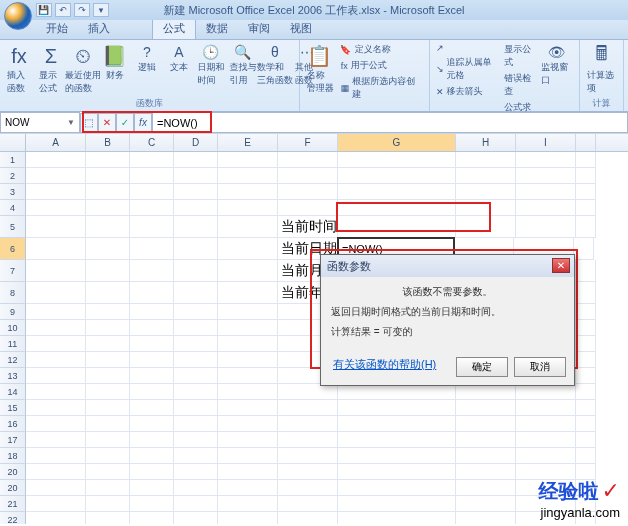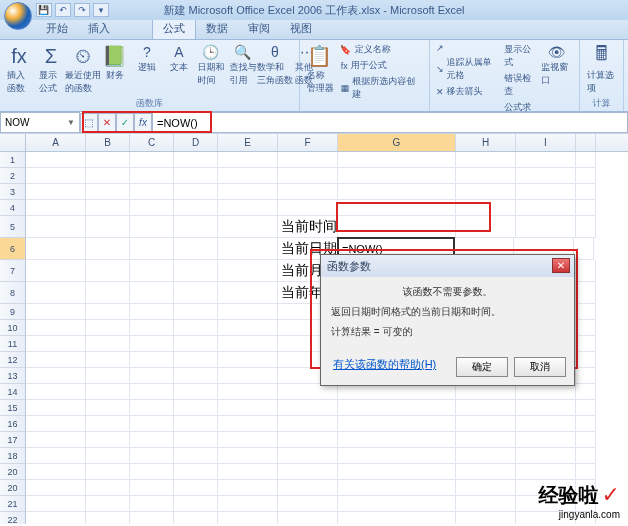--- a/index.html
+++ b/index.html
@@ -63,23 +63,23 @@
 .dialog-title { height:22px; background:linear-gradient(#e8eef7,#d4def0); display:flex; align-items:center; padding:0 6px; font-size:11px; color:#2a3f5f; position:relative; }
 .dialog-close { position:absolute; right:4px; top:3px; width:18px; height:15px; background:linear-gradient(#e77,#c33); border:1px solid #833; color:#fff; display:flex; align-items:center; justify-content:center; font-size:10px; }
 .dialog-body { padding:8px 10px; font-size:10px; color:#333; }
 .dialog-body p { margin-bottom:6px; }
 .dialog-link { color:#0055cc; text-decoration:underline; cursor:pointer; }
 .dialog-foot { display:flex; justify-content:flex-end; gap:6px; padding:4px 8px 8px; }
 .dlg-btn { width:52px; height:20px; background:linear-gradient(#fefefe,#e4e4e4); border:1px solid #888; font-size:10px; }
 
 
 .watermark { position:absolute; right:8px; bottom:6px; text-align:right; }
-.wm-big { font-size:20px; font-weight:bold; color:#000000; }
+.wm-big { font-size:20px; font-weight:bold; color:#1d4ed8; }
 .wm-check { color:#d22; font-size:22px; }
-.wm-small { font-size:10px; color:#000; }
+.wm-small { font-size:13px; color:#000; }
 </style>
 </head>
 <body>
 
 <div class="titlebar">
   <div class="office-orb"></div>
   <div class="qat">
     <div class="qat-btn">💾</div>
     <div class="qat-btn">↶</div>
     <div class="qat-btn">↷</div>

